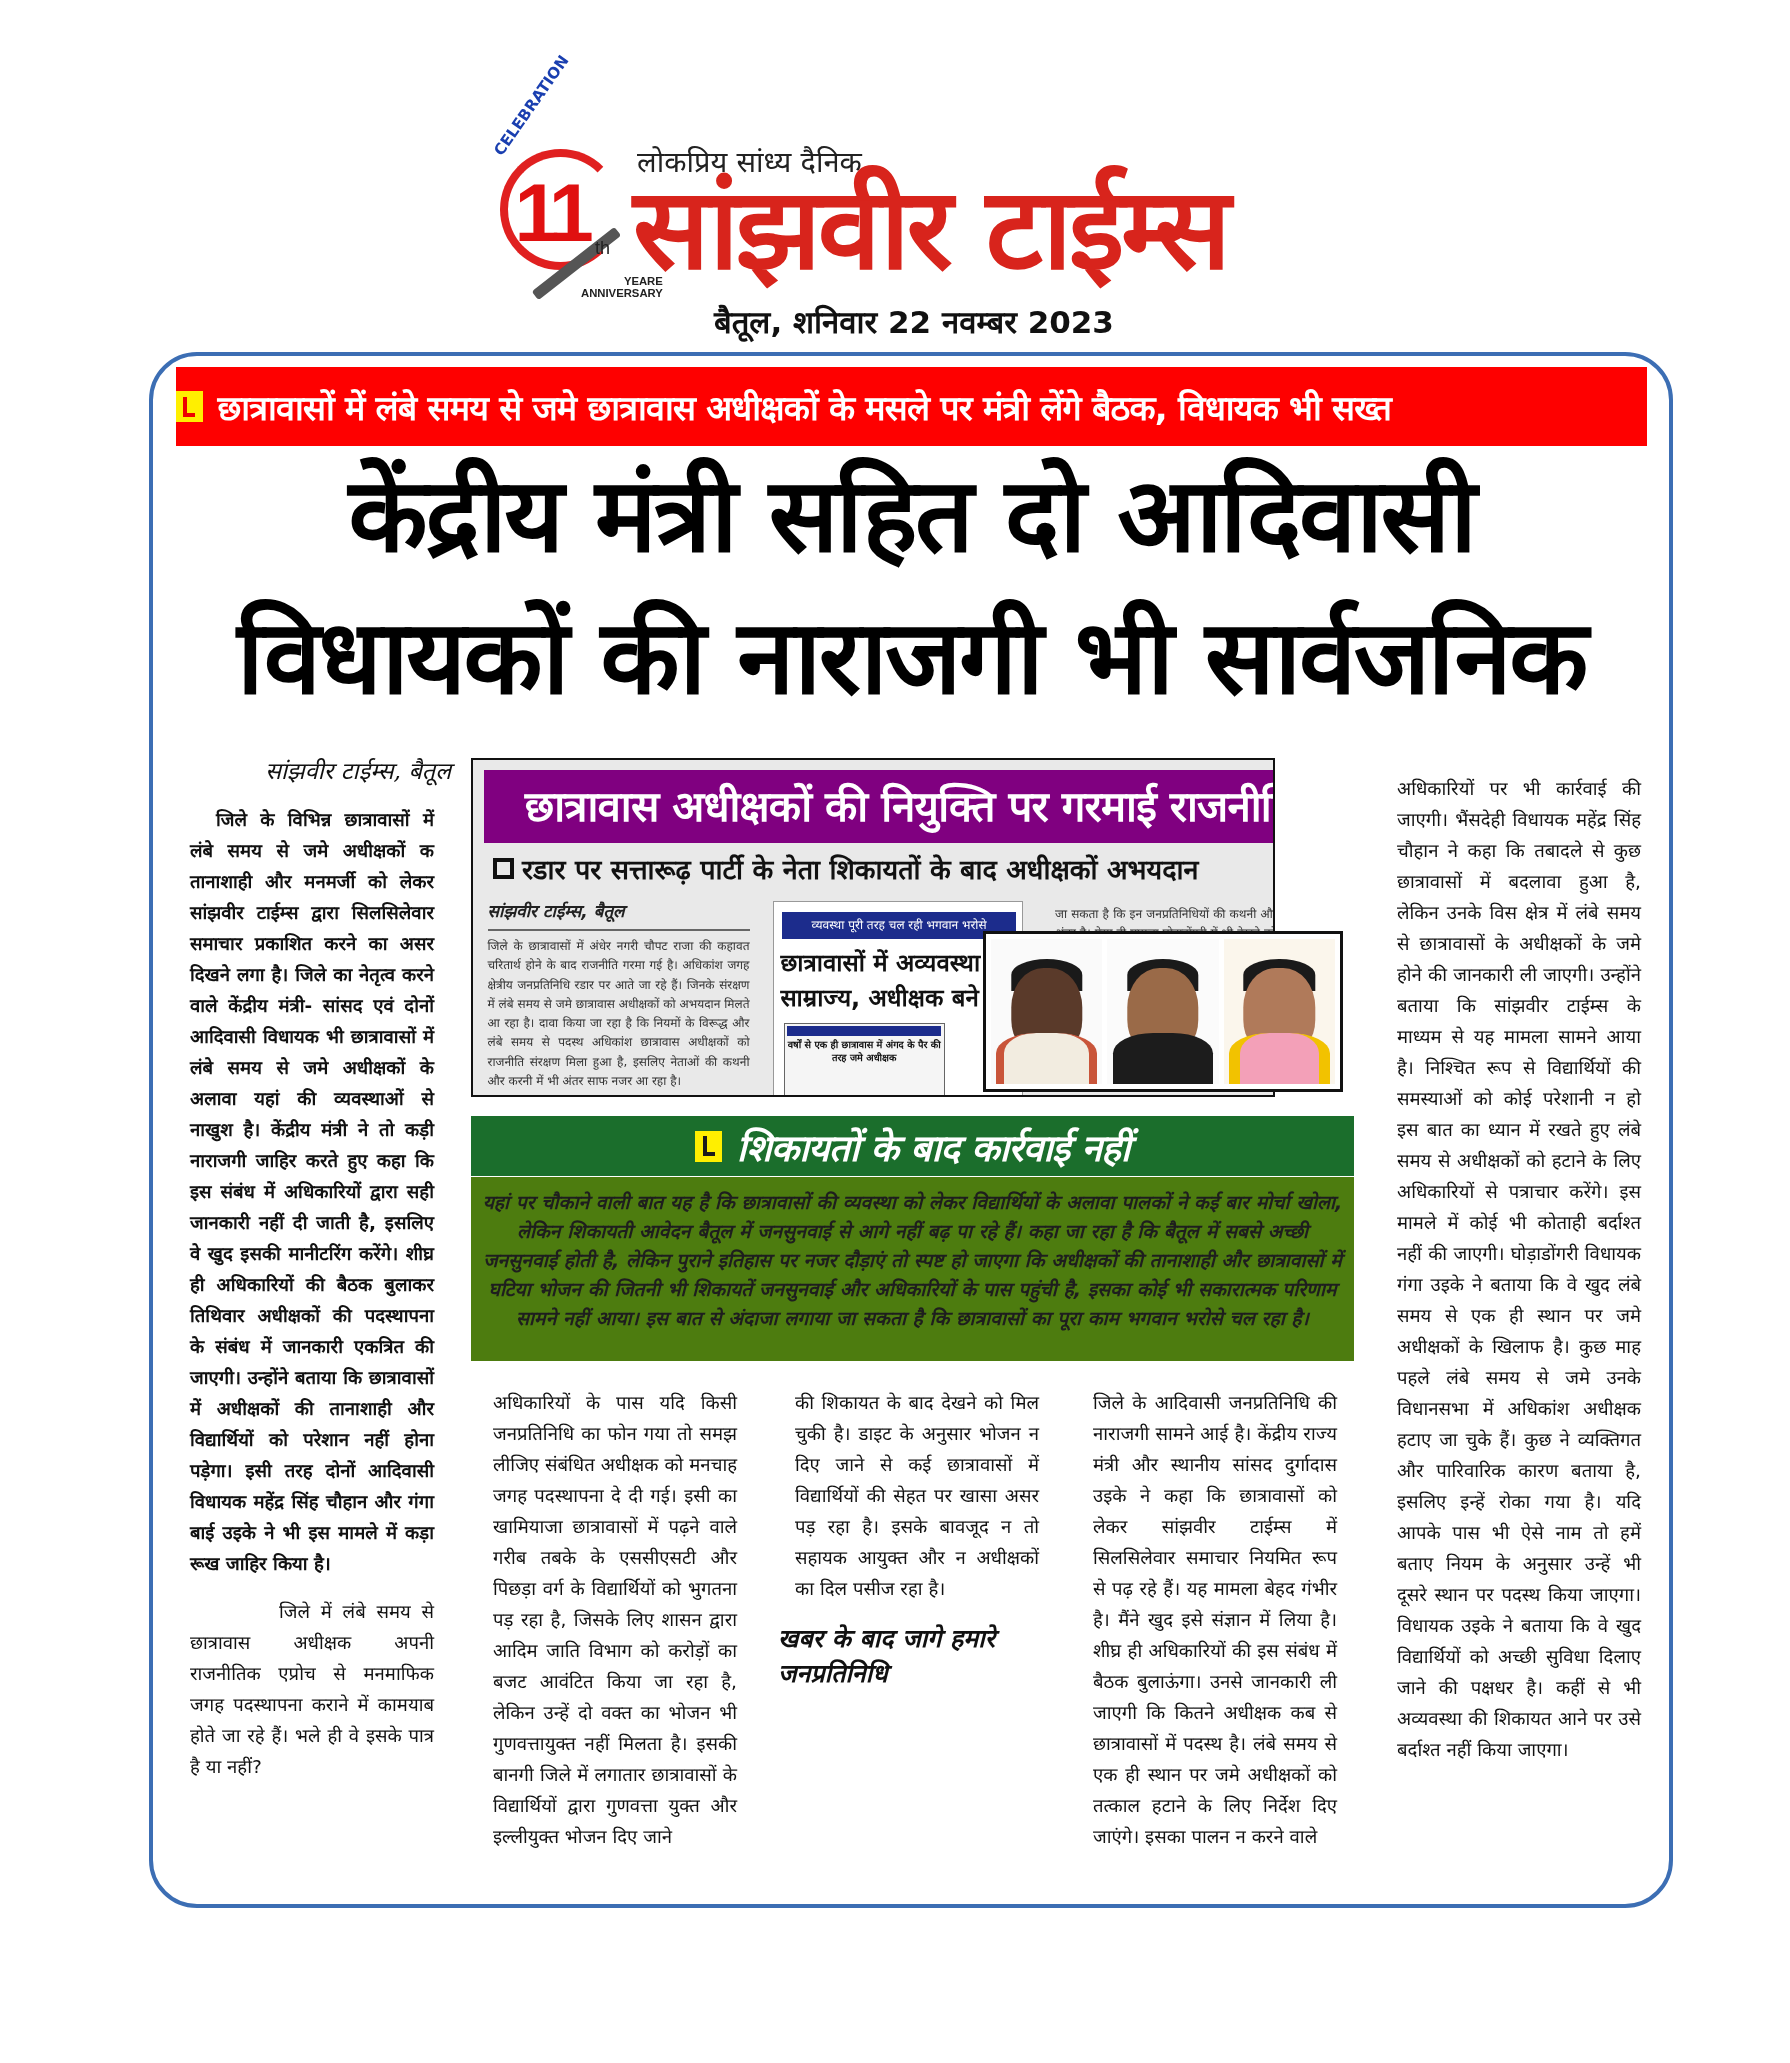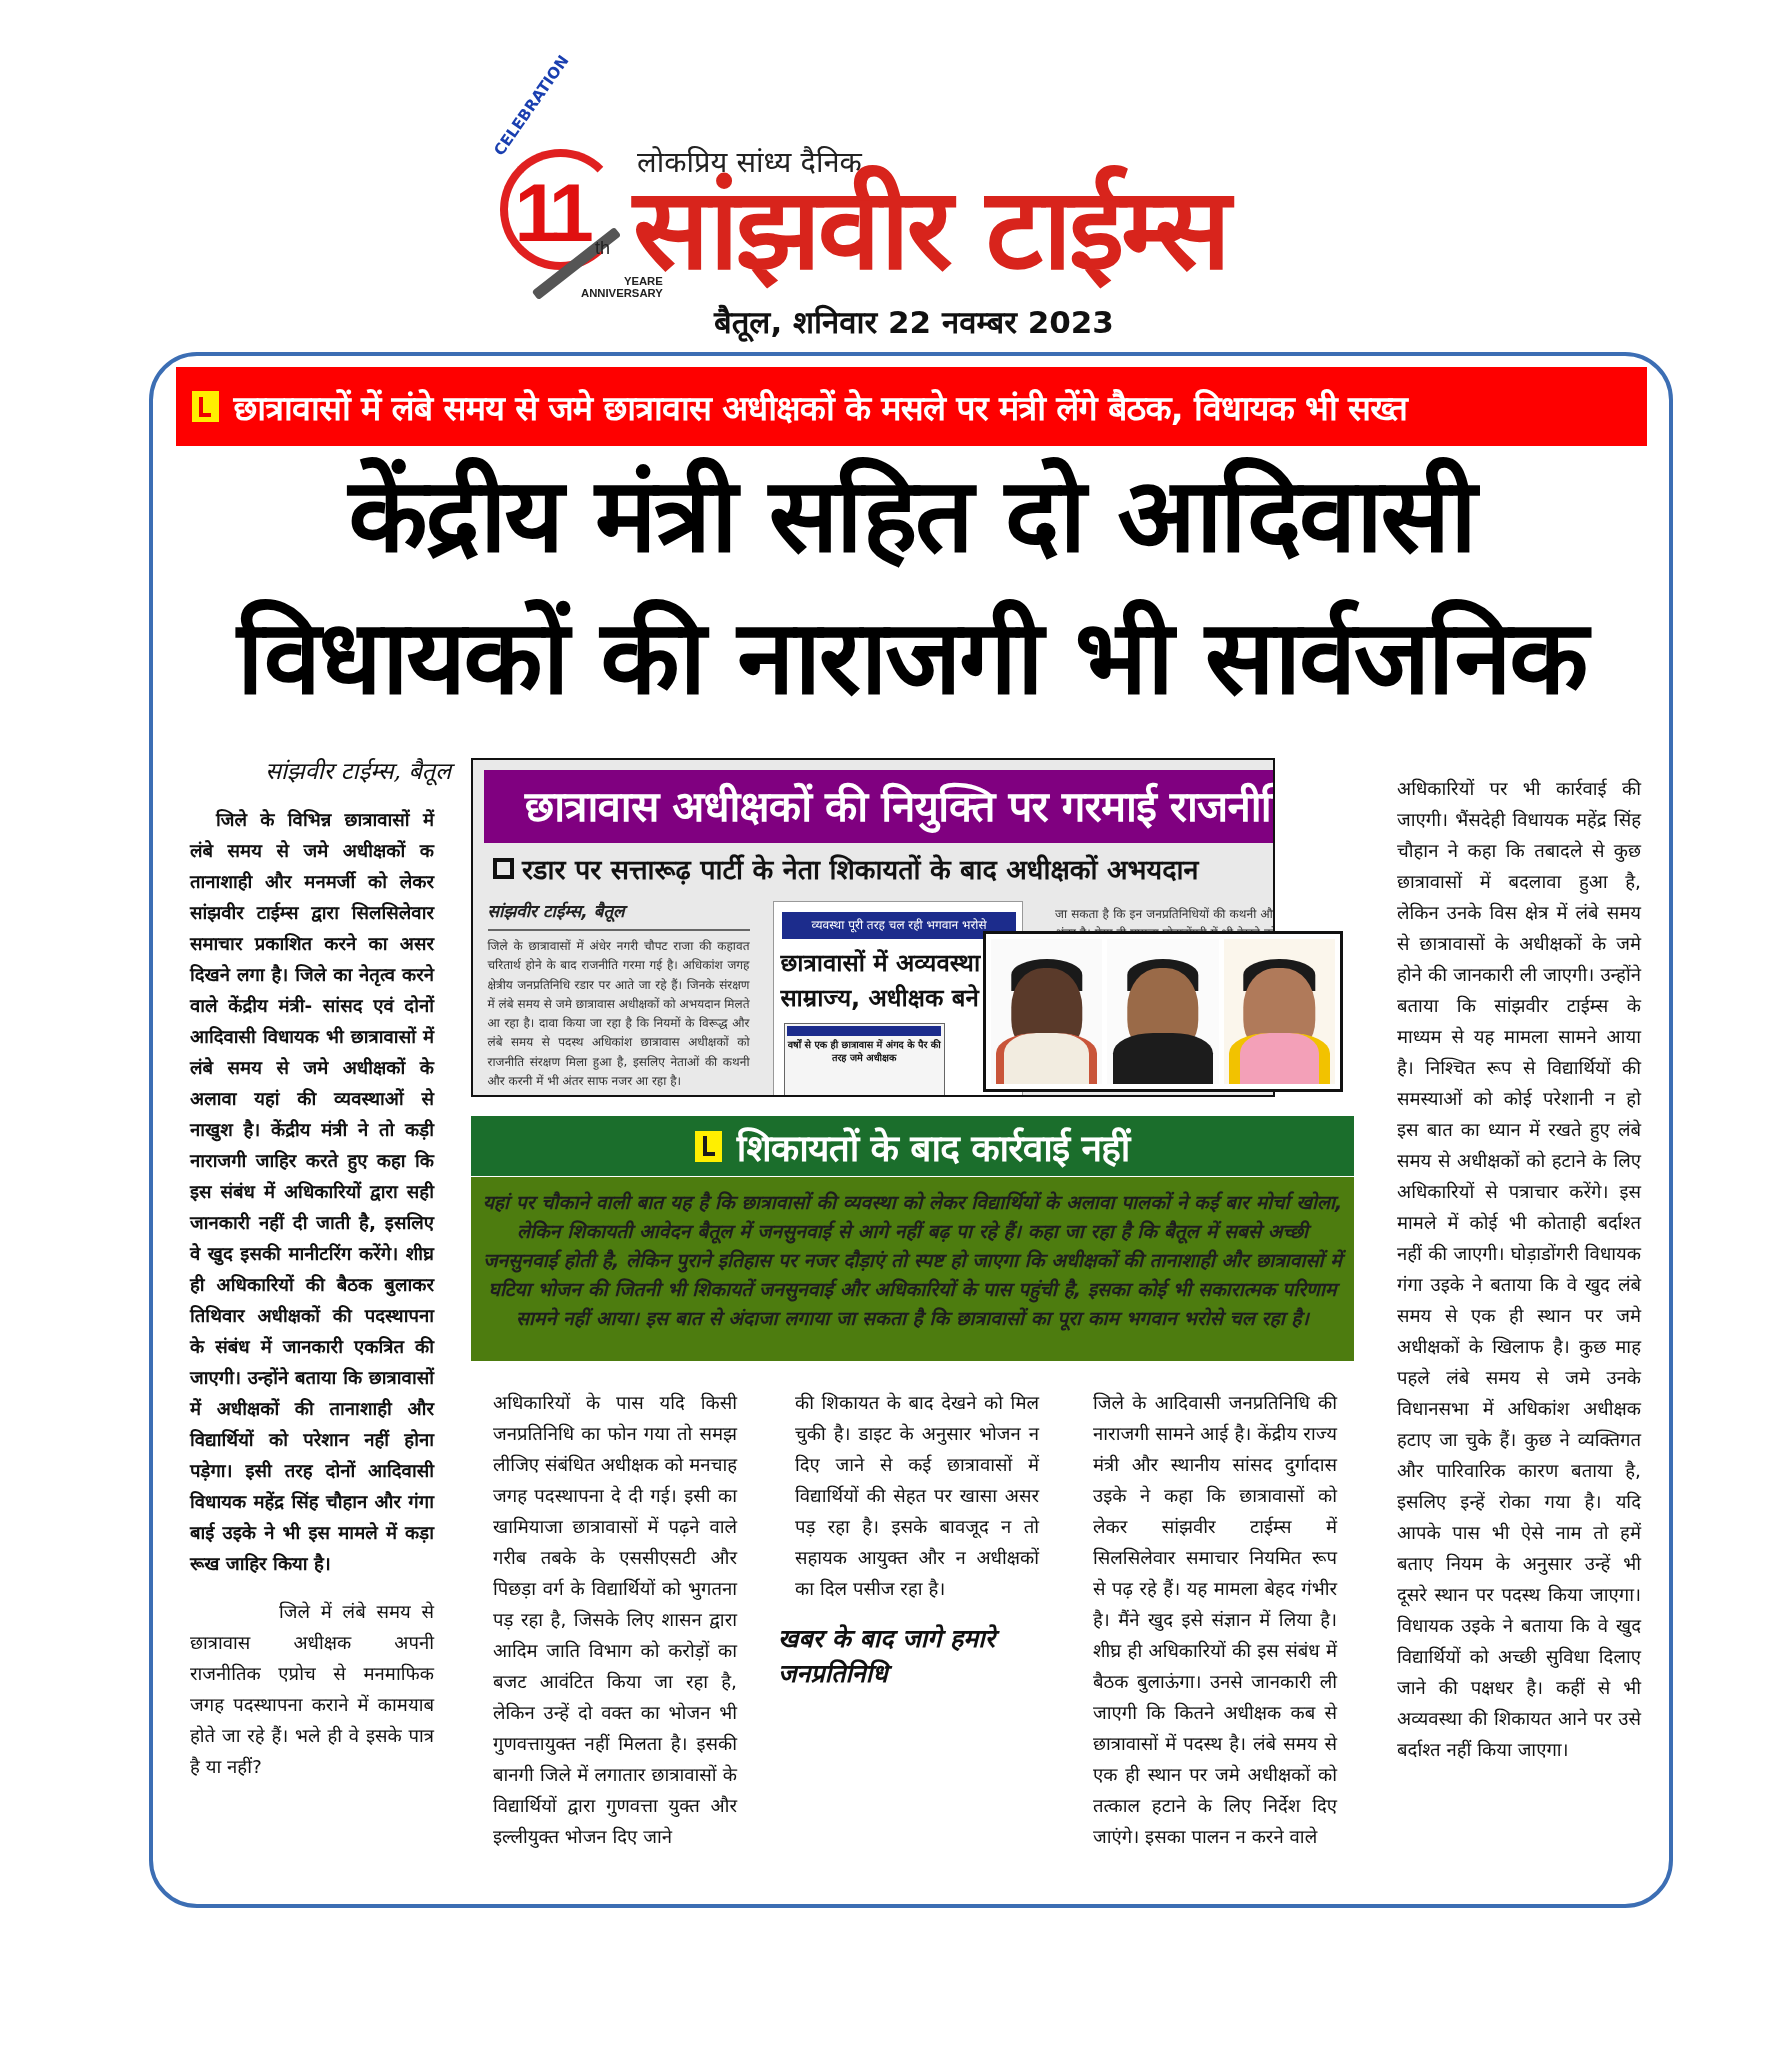--- a/index.html
+++ b/index.html
@@ -20,21 +20,21 @@
   .logo-swoosh { position: absolute; left: 24px; top: 117px; width: 105px; height: 11.3px; background: #555; transform: rotate(-38deg); border-radius: 3.2px; }
   .tagline { position: absolute; left: 153px; top: 20px; font-size: 29px; color: #222; font-family: "DejaVu Sans", sans-serif; }
   .title { position: absolute; left: 149px; top: 44px; font-size: 113px; font-weight: bold; color: #d8241c; letter-spacing: -3.2px;
     font-family: "DejaVu Sans", sans-serif; line-height: 1.15; white-space: nowrap; }
   .dateline { position: absolute; left: 230px; top: 179px; font-size: 31px; font-weight: bold; color: #111; white-space: nowrap; }
 
   
   .frame { position: absolute; left: 149px; top: 352px; width: 1524px; height: 1556px; border: 4.8px solid #3c6eb4; border-radius: 48px; }
 
   .red-banner { position: absolute; left: 176px; top: 367px; width: 1471px; height: 79px; background: #fe0000;
-    display: flex; align-items: center; padding-left: 16px; gap: 14.5px; }
+    display: flex; align-items: center; gap: 14.5px; }
   .marker { display: inline-block; width: 27px; height: 31px; background: #ffef00; position: relative; flex: none; }
   .marker::after { content: ""; position: absolute; left: 7.3px; top: 5.6px; width: 8px; height: 16px;
     border-left: 4px solid #e00; border-bottom: 4px solid #e00; }
   .marker.dark::after { border-color: #1b1b1b; }
   .red-banner-text { color: #fff; font-weight: bold; font-size: 34px; white-space: nowrap; letter-spacing: -0.8px; }
 
   .headline { position: absolute; left: 176px; width: 1471px; text-align: center; font-weight: bold; color: #000;
     font-size: 103px; letter-spacing: -2.4px; white-space: nowrap; line-height: 1.1; }
   .headline.l1 { top: 459px; }
   .headline.l2 { top: 601px; }
@@ -82,21 +82,21 @@
   .p1 .face { background: #5a3a2a; }
   .p1 .torso { background: #f2ece0; border-left: 8px solid #c9553a; border-right: 8px solid #c9553a; }
   .p2 { background: #fbfbfb; }
   .p2 .face { background: #9a6a48; }
   .p2 .torso { background: #1c1c1c; }
   .p3 { background: #fbf6ec; }
   .p3 .face { background: #b07a5a; }
   .p3 .torso { background: #f3a0b8; border-left: 11.3px solid #f2c200; border-right: 11.3px solid #f2c200; }
 
   .green-bar { position: absolute; left: 471px; top: 1116px; width: 883px; height: 60px; background: #1b6e2c;
-    display: flex; align-items: center; justify-content: center; gap: 14.5px; }
+    display: flex; align-items: center; justify-content: center; gap: 14.5px; font-style: italic; }
   .green-bar-text { color: #fff; font-weight: bold; font-size: 37px; white-space: nowrap; letter-spacing: -0.8px; }
   .cream-box { position: absolute; left: 471px; top: 1177px; width: 883px; height: 184px; background: #4d7c0f;
     padding: 11.3px 11.3px; font-style: italic; font-weight: bold; font-size: 19.3px; line-height: 29px; text-align: center; color: #1e1e1e; }
 </style>
 </head>
 <body>
 
 <div class="masthead">
   <div class="logo">
     <div class="logo-ring"></div>

